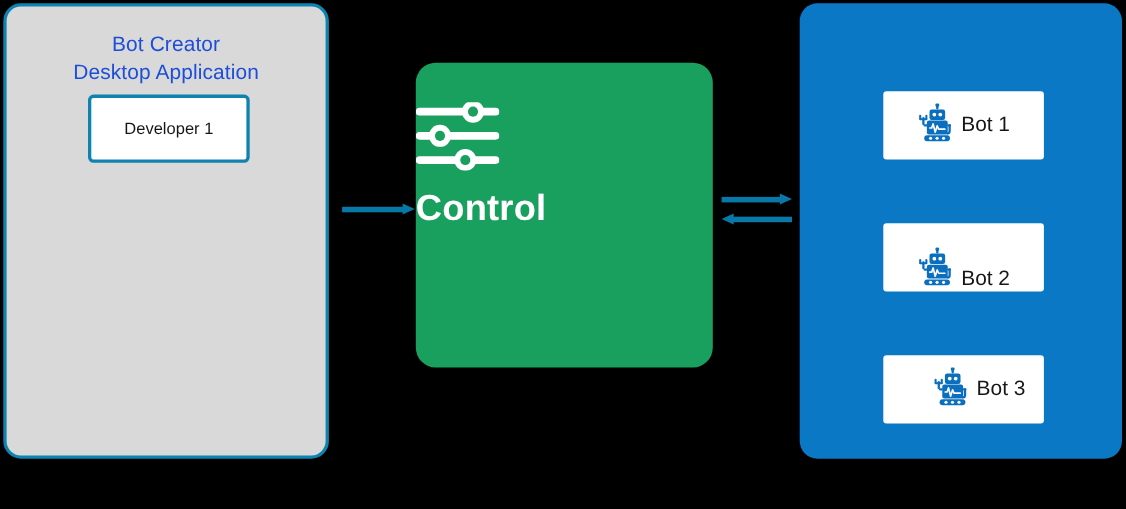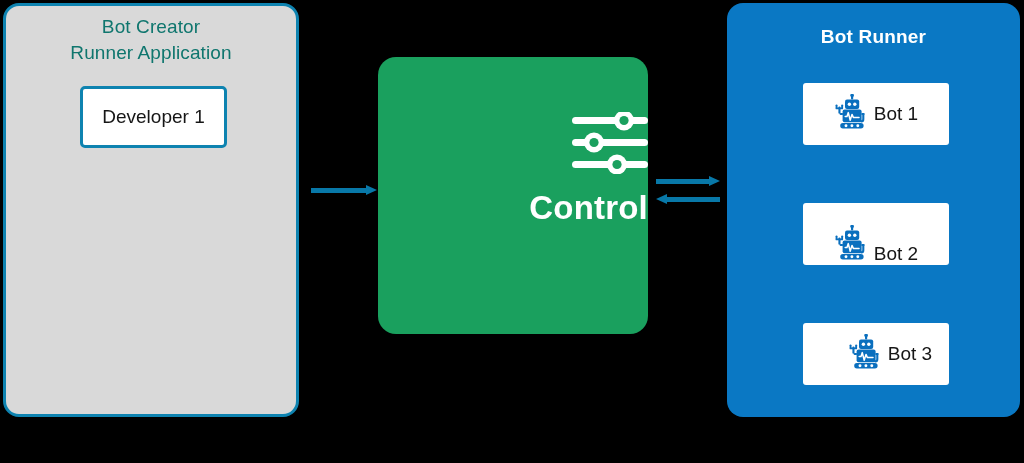--- a/index.html
+++ b/index.html
@@ -32,63 +32,63 @@
     width: 296px;
     height: 414px;
     box-sizing: border-box;
     background: #d9d9d9;
     border: 3px solid #0e83b0;
     border-radius: 16px;
   }
   .creator-title {
     position: absolute;
     left: 0;
-    top: 8px;
+    top: 22px;
     width: 100%;
     text-align: center;
-    color: #0f766e;
+    color: #1d4ed8;
     font-size: 19px;
     line-height: 26px;
     font-weight: 400;
     letter-spacing: .1px;
   }
   .dev-box {
     position: absolute;
     left: 74px;
     width: 147px;
     height: 62px;
     box-sizing: border-box;
     background: #ffffff;
     border: 3px solid #0e83b0;
     border-radius: 5px;
     display: flex;
     align-items: center;
     justify-content: center;
     color: #161616;
-    font-size: 19px;
+    font-size: 15px;
   }
   .dev-box.d0 { top: 80px; }
   .dev-box.d1 { top: 200px; }
   .dev-box.d2 { top: 320px; }
 
   
   .control-room {
     position: absolute;
     left: 378px;
     top: 57px;
     width: 270px;
     height: 277px;
     box-sizing: border-box;
     background: #1aa05e;
     border-radius: 18px;
     display: flex;
     flex-direction: column;
-    align-items: flex-end;
+    align-items: flex-start;
     justify-content: flex-start;
-    padding-top: 55px;
+    padding-top: 36px;
   }
   .sliders-icon {
     width: 76px;
     height: 62px;
     display: block;
   }
   .control-room-label {
     margin-top: 14px;
     color: #ffffff;
     font-size: 33px;
@@ -168,21 +168,21 @@
   .bot-label { color: #161616; font-size: 19px; }
 </style>
 </head>
 <body>
 
 <div class="stage">
 
   <div class="creator-panel">
     <div class="creator-title">
       <div>Bot Creator</div>
-      <div>Runner Application</div>
+      <div>Desktop Application</div>
     </div>
 
     <div class="dev-box d0">
       <span>Developer 1</span>
     </div>
   </div>
 
   <div class="arrow right arrow-in">
     <div class="shaft"></div>
     <div class="head"></div>
@@ -208,21 +208,20 @@
   <div class="arrow right arrow-out">
     <div class="shaft"></div>
     <div class="head"></div>
   </div>
   <div class="arrow left arrow-back">
     <div class="shaft"></div>
     <div class="head"></div>
   </div>
 
   <div class="runner-panel">
-    <div class="runner-title">Bot Runner</div>
 
     <div class="bot-box b0">
       <svg class="bot-icon" viewBox="0 0 34 40">
         <g fill="#0a6fbe">
           <rect x="17" y="0.5" width="2.2" height="5" rx="1"></rect>
           <circle cx="18.1" cy="1.4" r="1.8"></circle>
           <rect x="11" y="5.5" width="14.2" height="9.5" rx="2"></rect>
           <circle cx="15.4" cy="10.2" r="1.7" fill="#ffffff"></circle>
           <circle cx="20.8" cy="10.2" r="1.7" fill="#ffffff"></circle>
           <rect x="8.6" y="15.6" width="19" height="12.6" rx="2"></rect>

